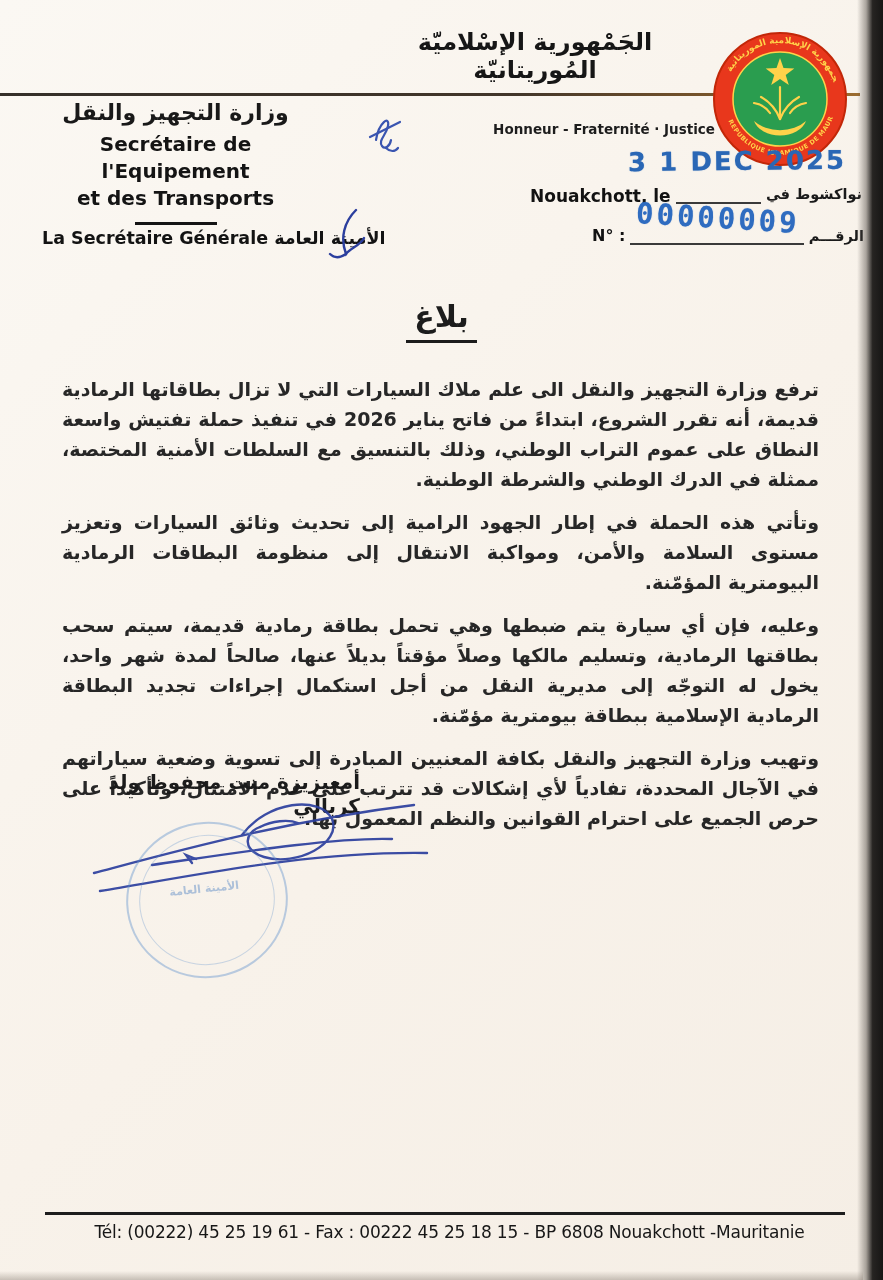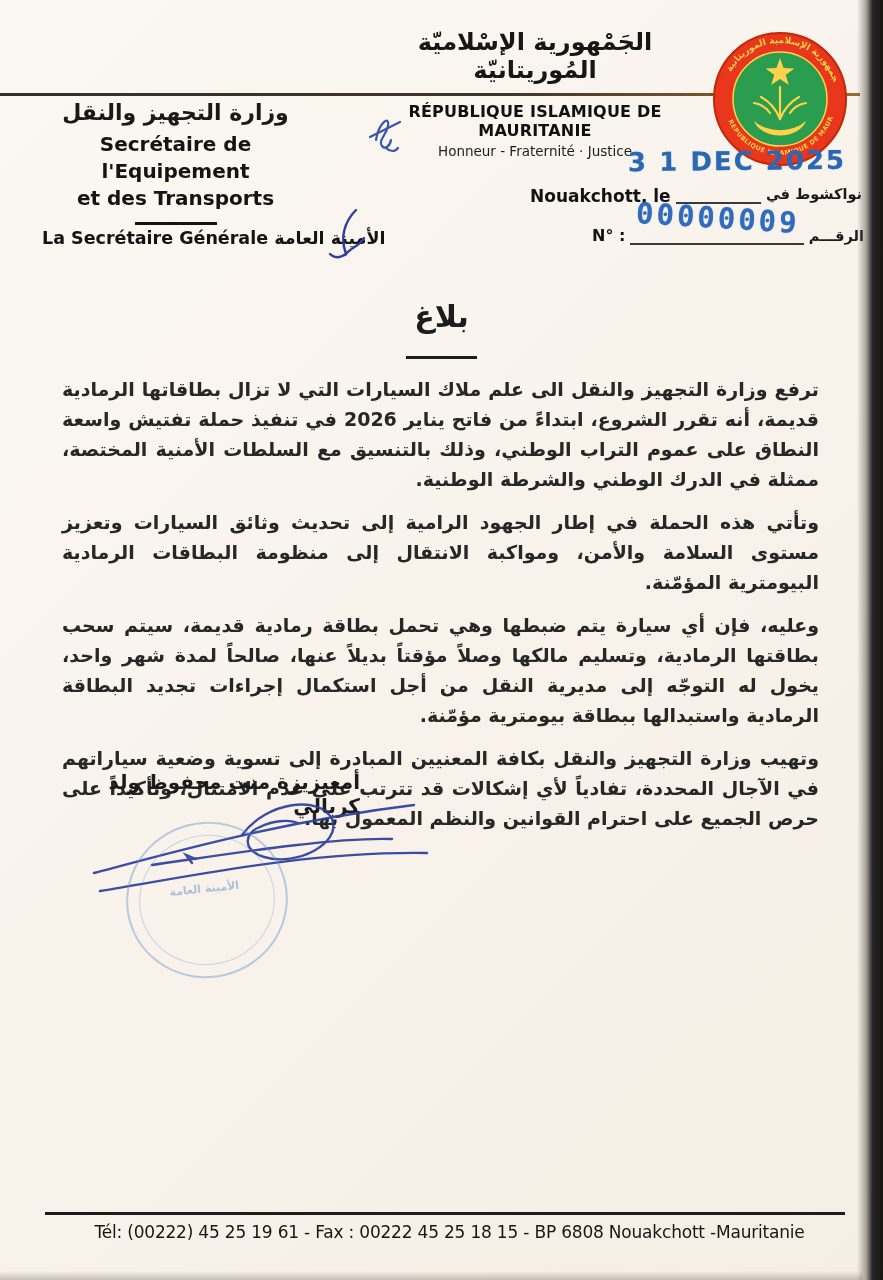--- a/index.html
+++ b/index.html
@@ -14,21 +14,21 @@
   .edge-bottom{position:absolute;left:0;right:20px;bottom:0;height:9px;
     background:linear-gradient(to bottom,rgba(150,140,130,0),rgba(140,130,120,.45));}
   
   .hdr-center{position:absolute;left:360px;top:28px;width:350px;text-align:center;}
   .rep-ar{font-size:24px;font-weight:bold;color:#161616;direction:rtl;}
   .motto-ar{font-size:15px;font-weight:bold;color:#222;direction:rtl;margin-top:3px;}
   .hdr-rule{position:absolute;left:0;top:93px;width:860px;height:3px;
     background:linear-gradient(to right,#35302a 0%,#42362a 60%,#8a5f2c 90%,#9b6c30 100%);}
   .hdr-fr{position:absolute;left:355px;top:102px;width:360px;text-align:center;}
   .rep-fr{font-size:16px;font-weight:bold;color:#101010;letter-spacing:.2px;}
-  .motto-fr{font-size:13.5px;font-weight:normal;color:#1d1d1d;margin-top:3px;}
+  .motto-fr{font-size:13.5px;font-weight:bold;color:#1d1d1d;margin-top:19px;text-align:right;}
   .ministry{position:absolute;left:28px;top:100px;width:295px;text-align:center;}
   .min-ar{font-size:22px;font-weight:bold;direction:rtl;color:#191919;}
   .min-fr{font-size:20px;font-weight:bold;color:#141414;line-height:1.35;margin-top:6px;}
   .min-underline{width:82px;height:3px;background:#141414;margin:10px auto 0;}
   .secretary{position:absolute;left:42px;top:228px;font-size:17.5px;font-weight:bold;color:#131313;}
   .secretary .ar{direction:rtl;}
   
   .seal{position:absolute;left:710px;top:28px;width:140px;height:142px;}
   
   .date-stamp{position:absolute;left:628px;top:146px;font-size:26px;font-weight:bold;
@@ -41,21 +41,21 @@
   .num-row{position:absolute;left:592px;top:226px;width:272px;display:flex;align-items:flex-end;}
   .num-fr{font-size:16px;font-weight:bold;color:#121212;white-space:nowrap;}
   .num-line{position:relative;flex:1;border-bottom:2px solid #3a3a3a;height:16px;margin:0 5px;}
   .num-stamp{position:absolute;left:6px;top:-26px;font-family:"DejaVu Sans Mono",monospace;
     font-size:29px;font-weight:bold;color:#2f6cc0;letter-spacing:3px;transform:rotate(3.5deg);
     text-shadow:0 0 1px rgba(47,108,192,.5);white-space:nowrap;}
   .num-ar{font-size:14.5px;font-weight:bold;direction:rtl;color:#1a1a1a;white-space:nowrap;padding-bottom:1px;}
   
   .title-wrap{position:absolute;left:0;top:299px;width:883px;text-align:center;}
   .title-wrap span{display:inline-block;font-size:30px;font-weight:bold;direction:rtl;color:#1c1c1c;
-    border-bottom:3px solid #1c1c1c;padding:0 8px 22px;}
+    border-bottom:3px solid #1c1c1c;padding:0 8px 6px;}
   
   .body-text{position:absolute;left:62px;top:374px;width:757px;direction:rtl;
     font-size:19px;font-weight:bold;color:#272727;text-align:justify;line-height:30px;}
   .body-text p{margin:0 0 13px;}
   
   .sig-name{position:absolute;left:70px;top:770px;width:290px;direction:rtl;text-align:right;
     font-size:20px;font-weight:bold;color:#1b1b1b;}
   .sig-svg{position:absolute;left:92px;top:793px;width:340px;height:125px;}
   .stamp-faint{position:absolute;left:126px;top:822px;width:158px;height:152px;border-radius:50%;
     border:2.5px solid rgba(95,145,205,.42);transform:rotate(-14deg);}
@@ -74,21 +74,20 @@
 
 <div class="page">
 
   <div class="hdr-center">
     <div class="rep-ar">الجَمْهورية الإسْلاميّة المُوريتانيّة</div>
   </div>
 
   <div class="hdr-rule"></div>
 
   <div class="hdr-fr">
-    <div class="rep-fr">RÉPUBLIQUE ISLAMIQUE DE MAURITANIE</div>
     <div class="motto-fr">Honneur - Fraternité · Justice</div>
   </div>
 
   <div class="ministry">
     <div class="min-ar">وزارة التجهيز والنقل</div>
     <div class="min-fr">
       <div>Secrétaire de l'Equipement</div>
       <div>et des Transports</div>
     </div>
     <div class="min-underline"></div>
@@ -153,21 +152,21 @@
     </g>
   </svg>
 
   <div class="title-wrap">
     <span>بلاغ</span>
   </div>
 
   <div class="body-text">
     <p>ترفع وزارة التجهيز والنقل الى علم ملاك السيارات التي لا تزال بطاقاتها الرمادية قديمة، أنه تقرر الشروع، ابتداءً من فاتح يناير 2026 في تنفيذ حملة تفتيش واسعة النطاق على عموم التراب الوطني، وذلك بالتنسيق مع السلطات الأمنية المختصة، ممثلة في الدرك الوطني والشرطة الوطنية.</p>
     <p>وتأتي هذه الحملة في إطار الجهود الرامية إلى تحديث وثائق السيارات وتعزيز مستوى السلامة والأمن، ومواكبة الانتقال إلى منظومة البطاقات الرمادية البيومترية المؤمّنة.</p>
-    <p>وعليه، فإن أي سيارة يتم ضبطها وهي تحمل بطاقة رمادية قديمة، سيتم سحب بطاقتها الرمادية، وتسليم مالكها وصلاً مؤقتاً بديلاً عنها، صالحاً لمدة شهر واحد، يخول له التوجّه إلى مديرية النقل من أجل استكمال إجراءات تجديد البطاقة الرمادية واستبدالها ببطاقة بيومترية مؤمّنة.</p>
+    <p>وعليه، فإن أي سيارة يتم ضبطها وهي تحمل بطاقة رمادية قديمة، سيتم سحب بطاقتها الرمادية، وتسليم مالكها وصلاً مؤقتاً بديلاً عنها، صالحاً لمدة شهر واحد، يخول له التوجّه إلى مديرية النقل من أجل استكمال إجراءات تجديد البطاقة الرمادية الإسلامية ببطاقة بيومترية مؤمّنة.</p>
     <p>وتهيب وزارة التجهيز والنقل بكافة المعنيين المبادرة إلى تسوية وضعية سياراتهم في الآجال المحددة، تفادياً لأي إشكالات قد تترتب على عدم الامتثال، وتأكيداً على حرص الجميع على احترام القوانين والنظم المعمول بها.</p>
   </div>
 
   <div class="sig-name">أمعيزيزة منت محفوظ ولد كربالي</div>
 
   <svg class="sig-svg" viewBox="0 0 340 125">
     <g stroke="#2c3f9e" stroke-width="2.4" fill="none" stroke-linecap="round" opacity=".92">
       <path d="M2,80 C70,62 190,28 322,12"></path>
       <path d="M8,98 C95,84 215,58 335,60"></path>
       <path d="M150,42 C175,8 228,2 240,26 C250,50 205,74 172,64 C150,57 152,40 168,34"></path>

